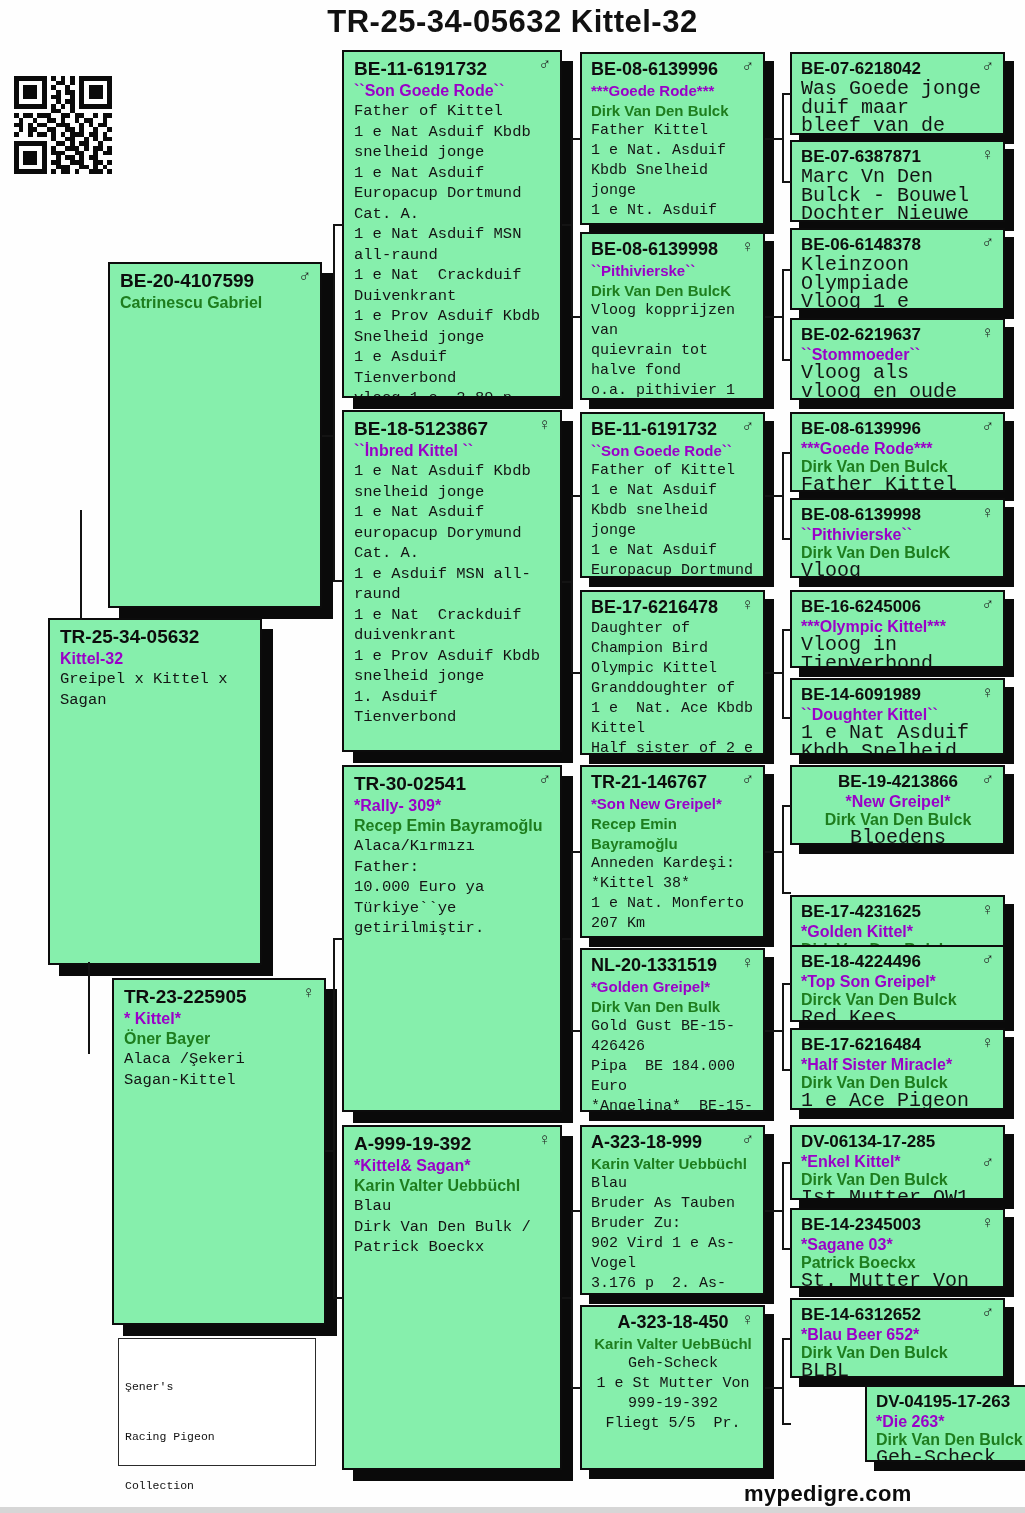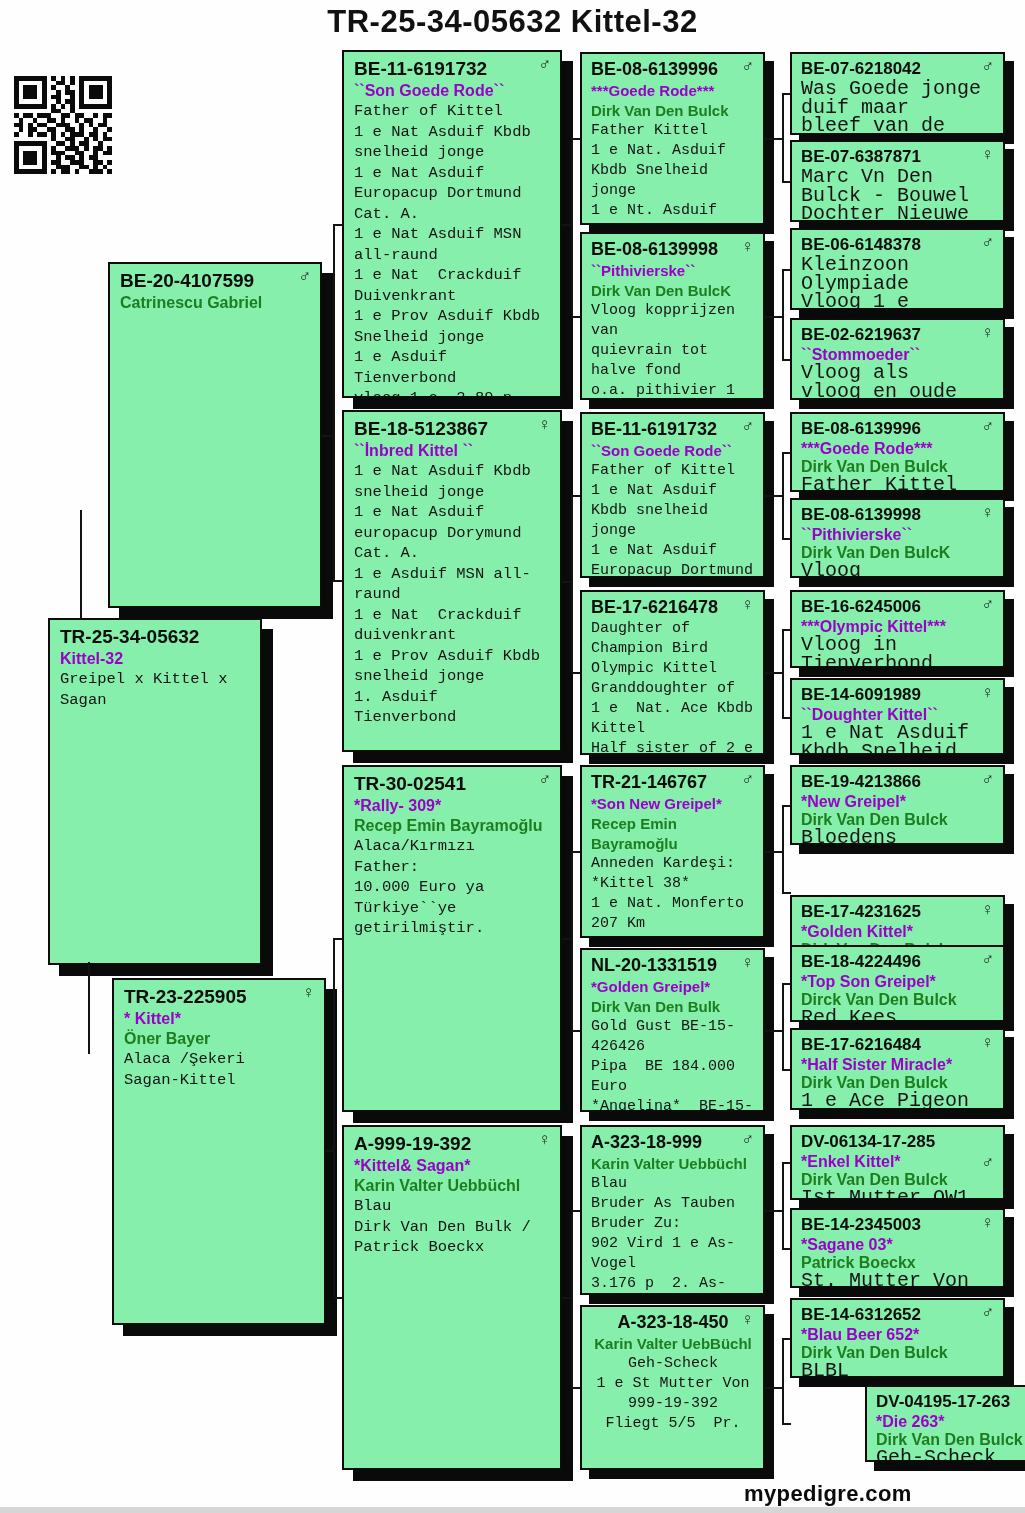--- a/index.html
+++ b/index.html
@@ -493,21 +493,21 @@
         <div class="line">Vloog in</div>
         <div class="line">Tienverbond</div>
       </div>
       <div class="box c4" style="left: 790px; top: 678px; width: 215px; height: 77px;">
         <div class="ring">BE-14-6091989</div>
         <span class="sex">♀</span>
         <div class="name" style="color: rgb(154, 0, 200);">``Doughter Kittel``</div>
         <div class="line">1 e Nat Asduif</div>
         <div class="line">Kbdb Snelheid</div>
       </div>
-      <div class="box c4" style="left: 790px; top: 765px; width: 215px; height: 80px;">
+      <div class="box c4" style="left: 790px; top: 765px; width: 215px; height: 80px; text-align: center;">
         <div class="ring">BE-19-4213866</div>
         <span class="sex">♂</span>
         <div class="name" style="color: rgb(154, 0, 200);">*New Greipel*</div>
         <div class="breeder" style="color: rgb(30, 125, 30);">Dirk Van Den Bulck</div>
         <div class="line">Bloedens</div>
       </div>
       <div class="box c4" style="left: 790px; top: 852px; width: 215px; height: 80px; margin-top: 43px;">
         <div class="ring">BE-17-4231625</div>
         <span class="sex">♀</span>
         <div class="name" style="color: rgb(154, 0, 200);">*Golden Kittel*</div>
@@ -609,16 +609,24 @@
       <div class="conn" style="left: 782px; top: 805px; width: 9px; height: 2px;"></div>
       <div class="conn" style="left: 782px; top: 892px; width: 9px; height: 2px;"></div>
       <div class="conn" style="left: 782px; top: 983px; width: 9px; height: 2px;"></div>
       <div class="conn" style="left: 782px; top: 1069px; width: 9px; height: 2px;"></div>
       <div class="conn" style="left: 782px; top: 1162px; width: 9px; height: 2px;"></div>
       <div class="conn" style="left: 782px; top: 1248px; width: 9px; height: 2px;"></div>
       <div class="conn" style="left: 782px; top: 1338px; width: 9px; height: 2px;"></div>
       <div class="conn" style="left: 782px; top: 1423px; width: 9px; height: 2px;"></div>
     </div>
 
+  <div id="breeder-card">
+    <div>Şener's</div>
+    <div>Racing Pigeon</div>
+    <div>Collection</div>
+    
+    
+    
+  </div>
 
   <div id="footer-brand">mypedigre.com</div>
   <div id="bottom-band"></div>
 </div>
 
 </body></html>

